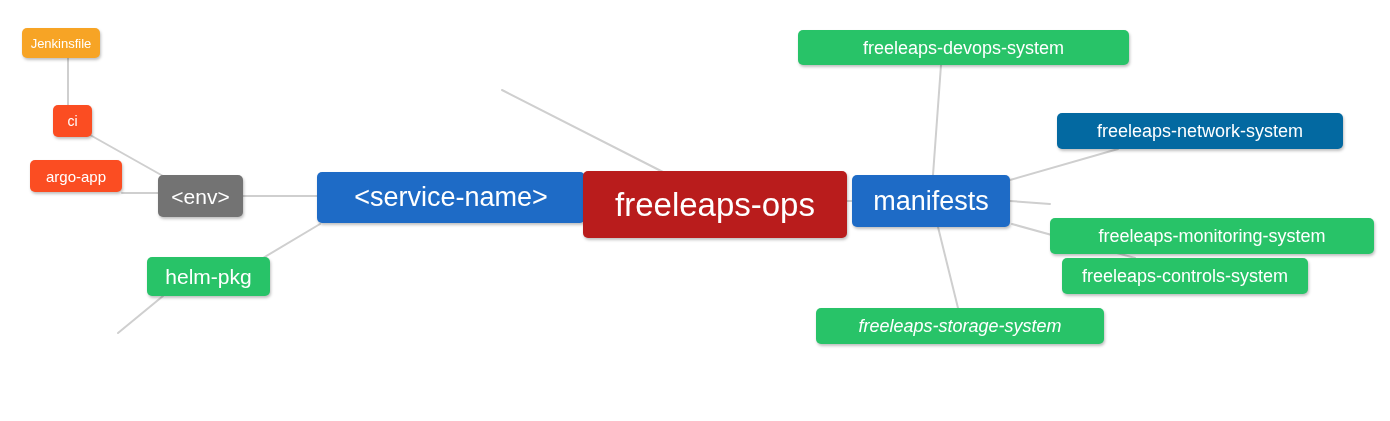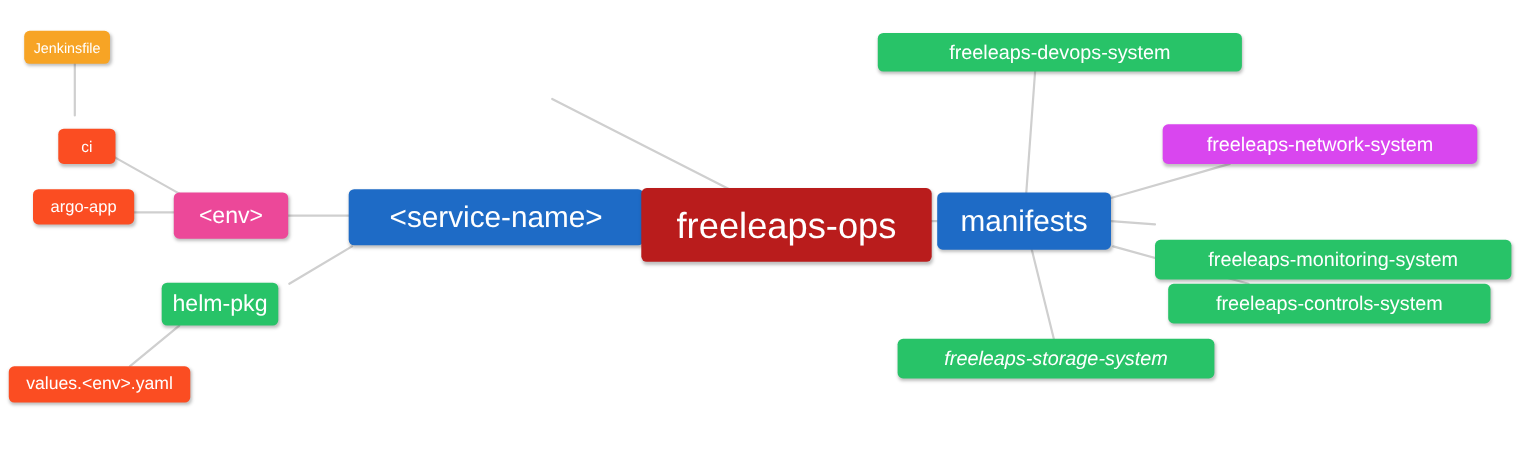--- a/index.html
+++ b/index.html
@@ -53,26 +53,25 @@
       <line x1="502" y1="90" x2="663" y2="172" stroke="#cfcfcf" stroke-width="2" stroke-linecap="round"></line>
       <line x1="567" y1="199" x2="583" y2="199" stroke="#cfcfcf" stroke-width="2" stroke-linecap="round"></line>
       <line x1="845" y1="201" x2="854" y2="201" stroke="#cfcfcf" stroke-width="2" stroke-linecap="round"></line>
       <line x1="933" y1="175" x2="941" y2="65" stroke="#cfcfcf" stroke-width="2" stroke-linecap="round"></line>
       <line x1="1010" y1="180" x2="1118" y2="149" stroke="#cfcfcf" stroke-width="2" stroke-linecap="round"></line>
       <line x1="1010" y1="201" x2="1050" y2="204" stroke="#cfcfcf" stroke-width="2" stroke-linecap="round"></line>
       <line x1="1012" y1="224" x2="1135" y2="258" stroke="#cfcfcf" stroke-width="2" stroke-linecap="round"></line>
       <line x1="938" y1="227" x2="958" y2="308" stroke="#cfcfcf" stroke-width="2" stroke-linecap="round"></line>
     </svg>
 <div class="node" style="left: 22px; top: 28px; width: 78px; height: 30px; font-size: 13px; background: rgb(247, 164, 37);">Jenkinsfile</div>
-    <div class="node" style="left: 53px; top: 105px; width: 52px; height: 32px; font-size: 14px; background: rgb(251, 77, 34); margin-top: 12px;">ci</div>
-    <div class="node" style="left: 30px; top: 172px; width: 92px; height: 32px; font-size: 15px; background: rgb(251, 77, 34);">argo-app</div>
-    <div class="node" style="left: 158px; top: 175px; width: 104px; height: 42px; font-size: 21px; background: #ec4899;">&lt;env&gt;</div>
-    <div class="node" style="left: 147px; top: 257px; width: 106px; height: 39px; font-size: 21px; background: rgb(40, 195, 104);">helm-pkg</div>
-    <div class="node" style="left: 8px; top: 333px; width: 165px; height: 33px; font-size: 16px; background: rgb(251, 77, 34);">values.&lt;env&gt;.yaml</div>
+    <div class="node" style="left: 53px; top: 105px; width: 39px; height: 32px; font-size: 14px; background: rgb(251, 77, 34);">ci</div>
+    <div class="node" style="left: 30px; top: 160px; width: 92px; height: 32px; font-size: 15px; background: rgb(251, 77, 34);">argo-app</div>
+    <div class="node" style="left: 158px; top: 175px; width: 85px; height: 42px; font-size: 21px; background: #737373;">&lt;env&gt;</div>
+    <div class="node" style="left: 147px; top: 257px; width: 123px; height: 39px; font-size: 21px; background: rgb(40, 195, 104);">helm-pkg</div>
     <div class="node" style="left: 317px; top: 172px; width: 268px; height: 51px; font-size: 27px; background: rgb(30, 107, 198);">&lt;service-name&gt;</div>
     <div class="node" style="left: 583px; top: 171px; width: 264px; height: 67px; font-size: 33px; background: #b91c1c;">freeleaps-ops</div>
     <div class="node" style="left: 852px; top: 175px; width: 158px; height: 52px; font-size: 27px; background: rgb(30, 107, 198);">manifests</div>
     <div class="node" style="left: 798px; top: 30px; width: 331px; height: 35px; font-size: 18px; background: rgb(40, 195, 104);">freeleaps-devops-system</div>
-    <div class="node" style="left: 1057px; top: 113px; width: 286px; height: 36px; font-size: 18px; background: #d946ef;">freeleaps-network-system</div>
+    <div class="node" style="left: 1057px; top: 113px; width: 286px; height: 36px; font-size: 18px; background: #0369a1;">freeleaps-network-system</div>
     <div class="node" style="left: 1050px; top: 186px; width: 324px; height: 36px; font-size: 18px; background: rgb(40, 195, 104); margin-top: 32px;">freeleaps-monitoring-system</div>
-    <div class="node" style="left: 1062px; top: 258px; width: 293px; height: 36px; font-size: 18px; background: rgb(40, 195, 104);">freeleaps-controls-system</div>
+    <div class="node" style="left: 1062px; top: 258px; width: 246px; height: 36px; font-size: 18px; background: rgb(40, 195, 104);">freeleaps-controls-system</div>
     <div class="node" style="left: 816px; top: 308px; width: 288px; height: 36px; font-size: 18px; background: rgb(40, 195, 104); font-style: italic;">freeleaps-storage-system</div>
   </div>
 
 </body></html>

